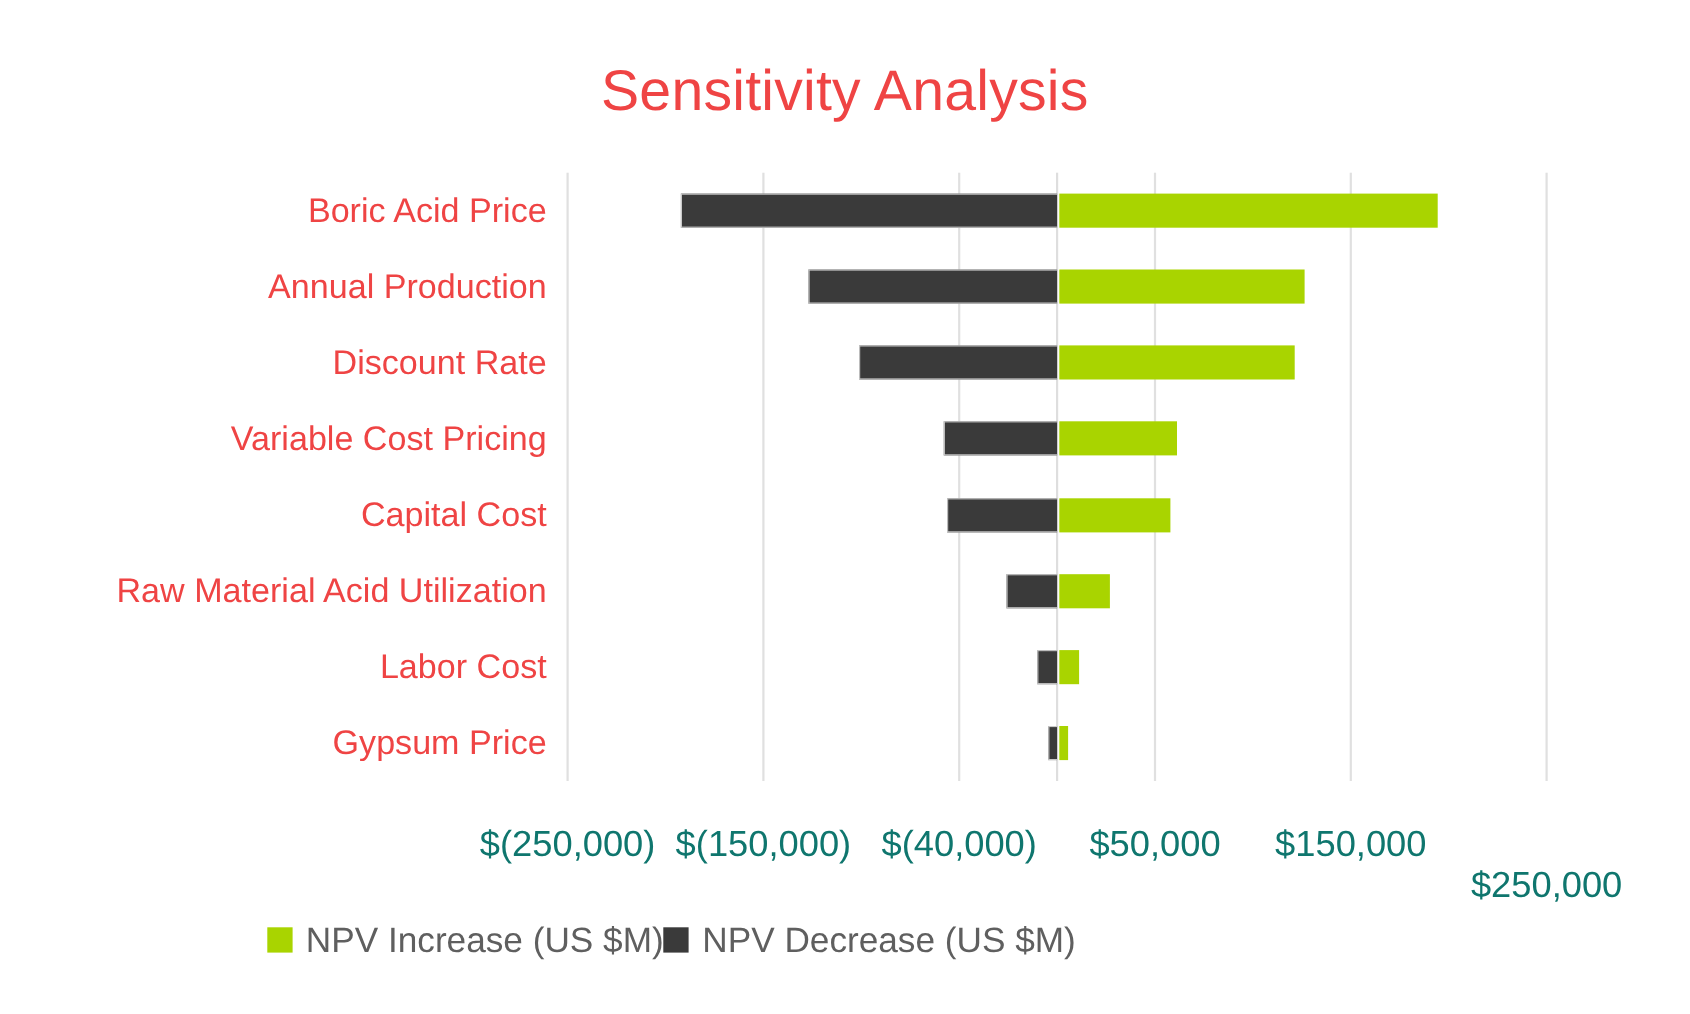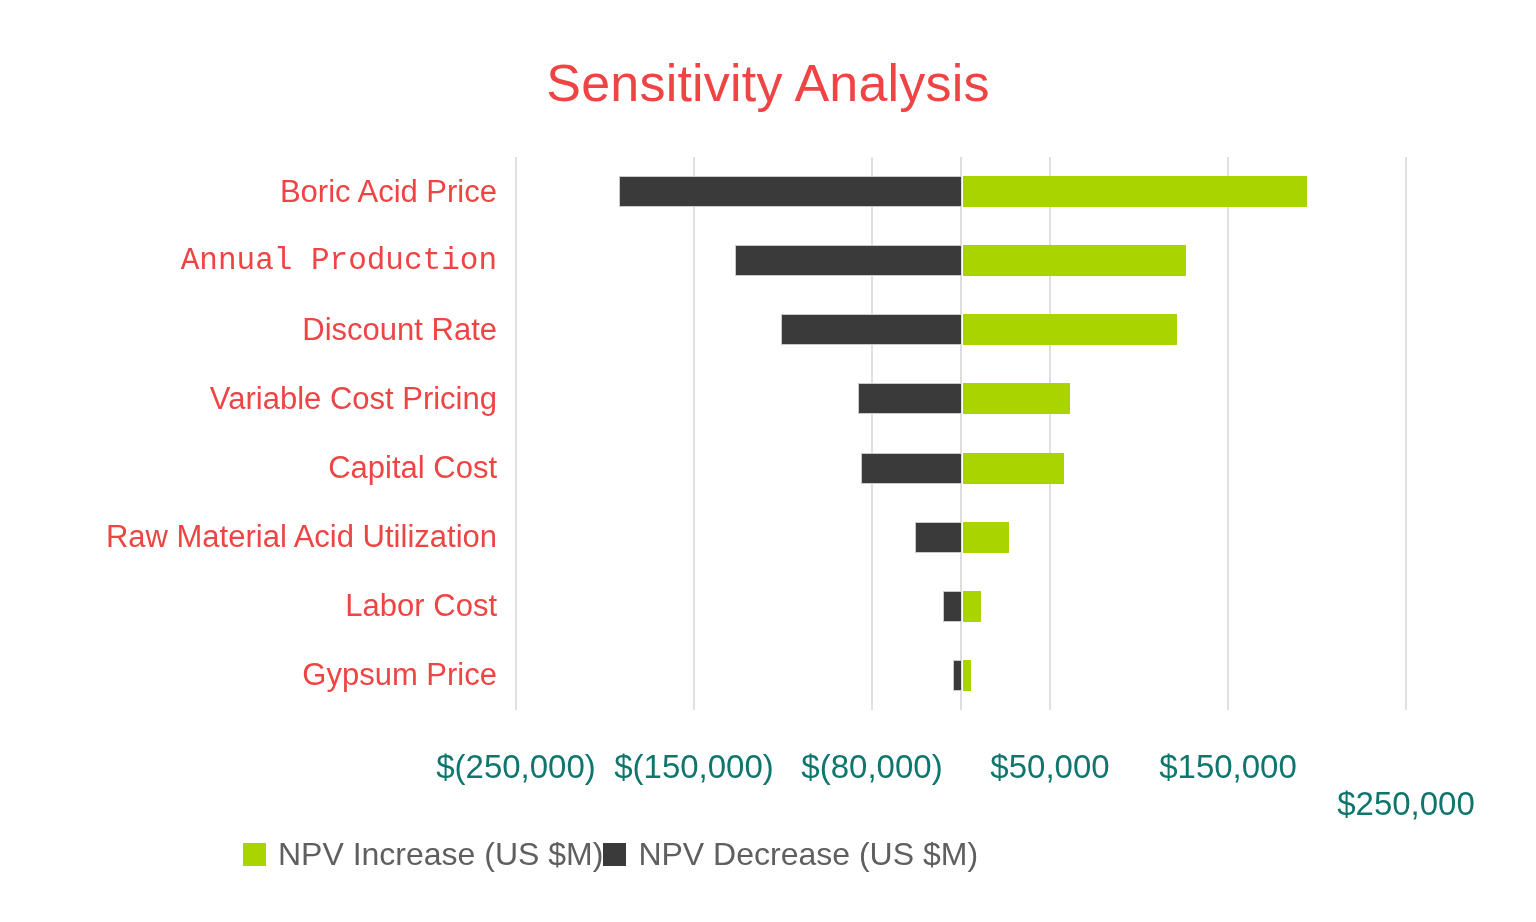--- a/index.html
+++ b/index.html
@@ -153,21 +153,21 @@
 </style>
 </head>
 <body>
 
 <div id="chart-root">
 
   <div class="chart-title">Sensitivity Analysis</div>
 
   <div class="cat-labels">
       <div class="cat-label" style="top: 16.5625px;">Boric Acid Price</div>
-      <div class="cat-label" style="top: 85.6875px; font-family: Liberation Mono, monospace;">Annual Production</div>
+      <div class="cat-label" style="top: 85.6875px;">Annual Production</div>
       <div class="cat-label" style="top: 154.812px;">Discount Rate</div>
       <div class="cat-label" style="top: 223.938px; padding-left: 40px;">Variable Cost Pricing</div>
       <div class="cat-label" style="top: 293.062px;">Capital Cost</div>
       <div class="cat-label" style="top: 362.188px;">Raw Material Acid Utilization</div>
       <div class="cat-label" style="top: 431.312px;">Labor Cost</div>
       <div class="cat-label" style="top: 500.438px;">Gypsum Price</div>
     </div>
 
   <div class="plot-area">
     <div class="gridlines">
@@ -211,21 +211,21 @@
         <div class="bar-row" style="top: 483.875px;">
           <div class="bar decrease" title="Gypsum Price" style="left: 435.99px; width: 8.01px;"></div>
           <div class="bar increase" title="Gypsum Price" style="left: 446px; width: 8.01px;"></div>
         </div>
       </div>
   </div>
 
   <div class="x-labels">
       <div class="x-label" style="left: 516px;">$(250,000)</div>
       <div class="x-label" style="left: 694px;">$(150,000)</div>
-      <div class="x-label" style="left: 872px;">$(80,000)</div>
+      <div class="x-label" style="left: 872px;">$(40,000)</div>
       <div class="x-label" style="left: 1050px;">$50,000</div>
       <div class="x-label" style="left: 1228px;">$150,000</div>
       <div class="x-label" style="left: 1406px; margin-top: 37px;">$250,000</div>
     </div>
 
   <div class="legend">
       <div class="legend-item">
         <span class="legend-swatch increase"></span>
         <span class="legend-text">NPV Increase (US $M)</span>
       </div>

